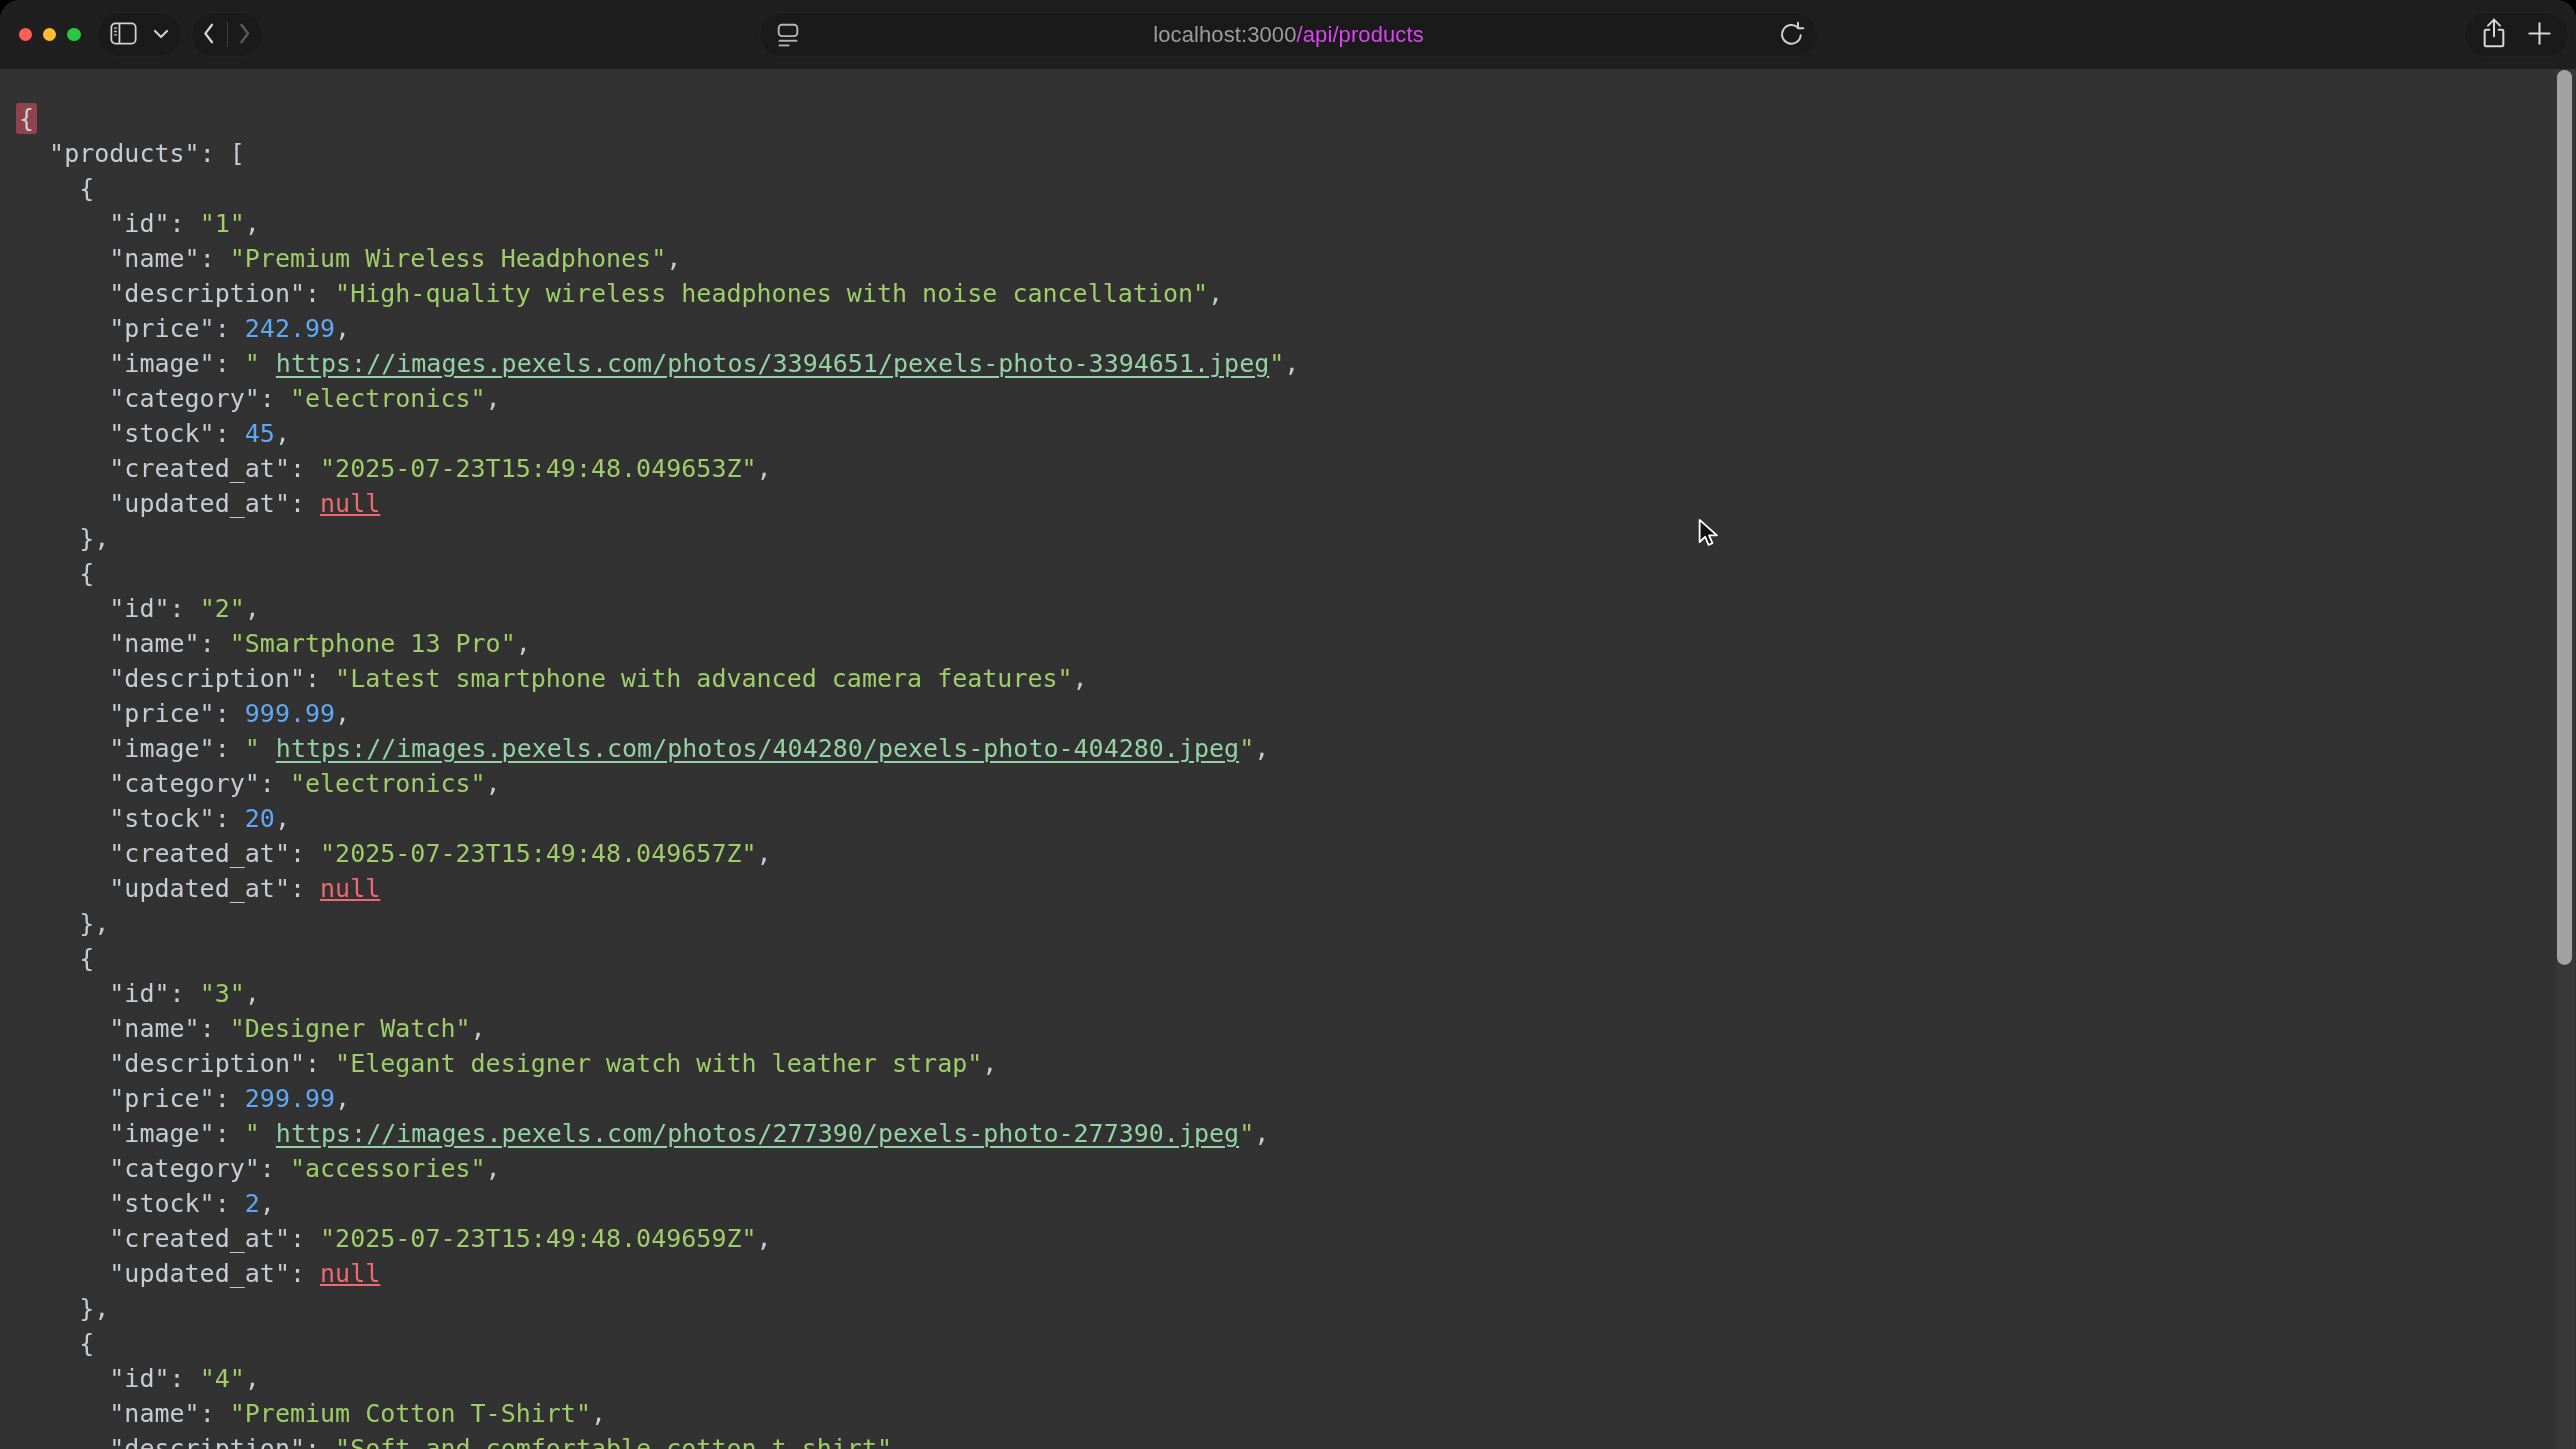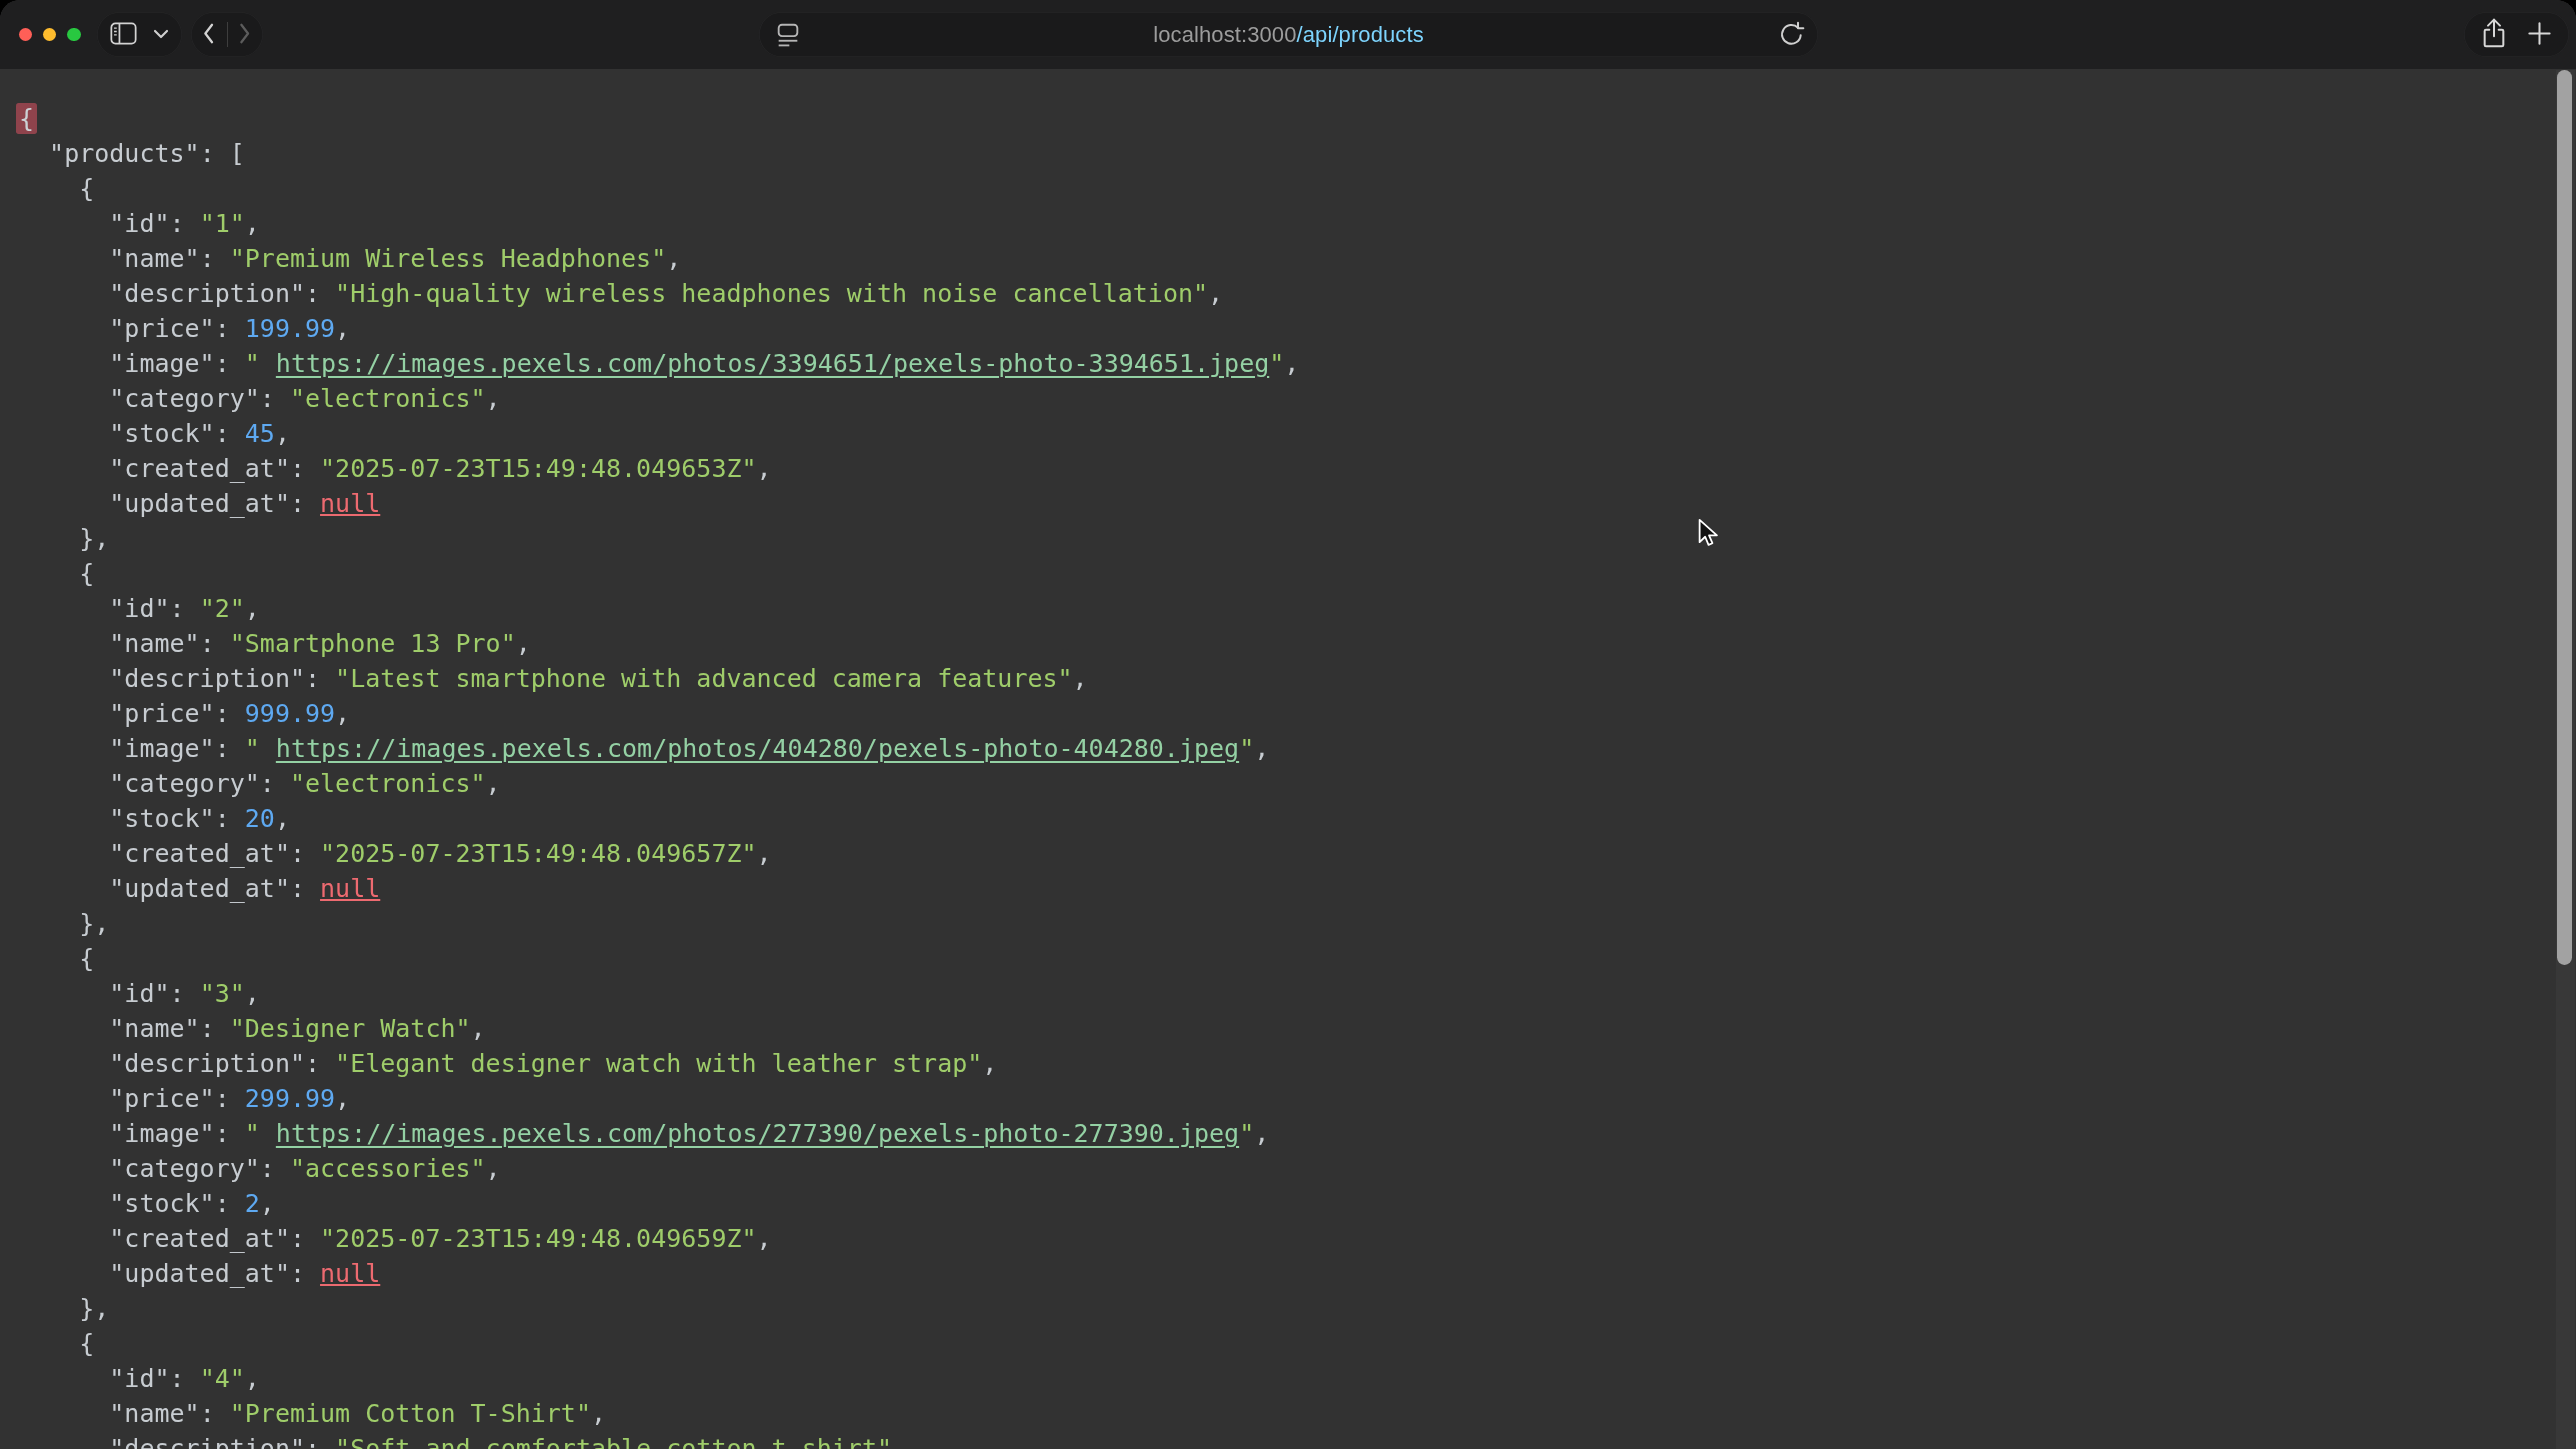--- a/index.html
+++ b/index.html
@@ -17,21 +17,21 @@
   .pill button{background:none;border:none;padding:0;display:flex;align-items:center;justify-content:center;cursor:default;}
   .sidebar-group{left:97px;width:85px;justify-content:space-between;padding:0 13.4px;box-sizing:border-box;}
   .nav-group{left:191px;width:72px;}
   .nav-group .half{flex:1;display:flex;align-items:center;justify-content:center;}
   .nav-divider{width:0.7px;height:25.5px;background:#3e3e3e;}
   .urlbar{left:759px;width:1059px;justify-content:center;position:absolute;}
   .urlbar .page-icon-btn{position:absolute;left:14.8px;top:8px;}
   .urlbar .refresh-btn{position:absolute;right:13.4px;top:9.4px;}
   .url-text{font-size:22px;letter-spacing:0.1px;}
   .url-host{color:#9c9c9c;}
-  .url-path{color:#7dd3fc;}
+  .url-path{color:#d946ef;}
   .actions-group{left:2464px;width:105px;justify-content:space-around;padding:0 6.7px;box-sizing:border-box;}
   
   .code{position:absolute;top:69px;left:0;right:0;bottom:0;margin:0;overflow:hidden;
         padding:32px 40px 0 19px;white-space:pre;
         font-family:"DejaVu Sans Mono","Liberation Mono",monospace;
         font-size:25px;line-height:35px;color:var(--key-color,#c7ccd1);}
   .tk{color:var(--key-color,#c7ccd1);}
   .ts{color:var(--string-color,#9fcd6a);}
   .tn{color:var(--number-color,#5ea9f1);}
   .tu{color:var(--null-color,#ed6a70);text-decoration:underline;}
@@ -141,21 +141,21 @@
       </button>
     </div>
   </div>
 
   <pre class="code" id="code"><span class="hl">{</span>
   <span class="tk">"products"</span>: [
     {
       <span class="tk">"id"</span>: <span class="ts">"1"</span>,
       <span class="tk">"name"</span>: <span class="ts">"Premium Wireless Headphones"</span>,
       <span class="tk">"description"</span>: <span class="ts">"High-quality wireless headphones with noise cancellation"</span>,
-      <span class="tk">"price"</span>: <span class="tn">199.99</span>,
+      <span class="tk">"price"</span>: <span class="tn">242.99</span>,
       <span class="tk">"image"</span>: <span class="ts">"</span><a class="tl">https://images.pexels.com/photos/3394651/pexels-photo-3394651.jpeg</a><span class="ts">"</span>,
       <span class="tk">"category"</span>: <span class="ts">"electronics"</span>,
       <span class="tk">"stock"</span>: <span class="tn">45</span>,
       <span class="tk">"created_at"</span>: <span class="ts">"2025-07-23T15:49:48.049653Z"</span>,
       <span class="tk">"updated_at"</span>: <span class="tu">null</span>
     },
     {
       <span class="tk">"id"</span>: <span class="ts">"2"</span>,
       <span class="tk">"name"</span>: <span class="ts">"Smartphone 13 Pro"</span>,
       <span class="tk">"description"</span>: <span class="ts">"Latest smartphone with advanced camera features"</span>,

